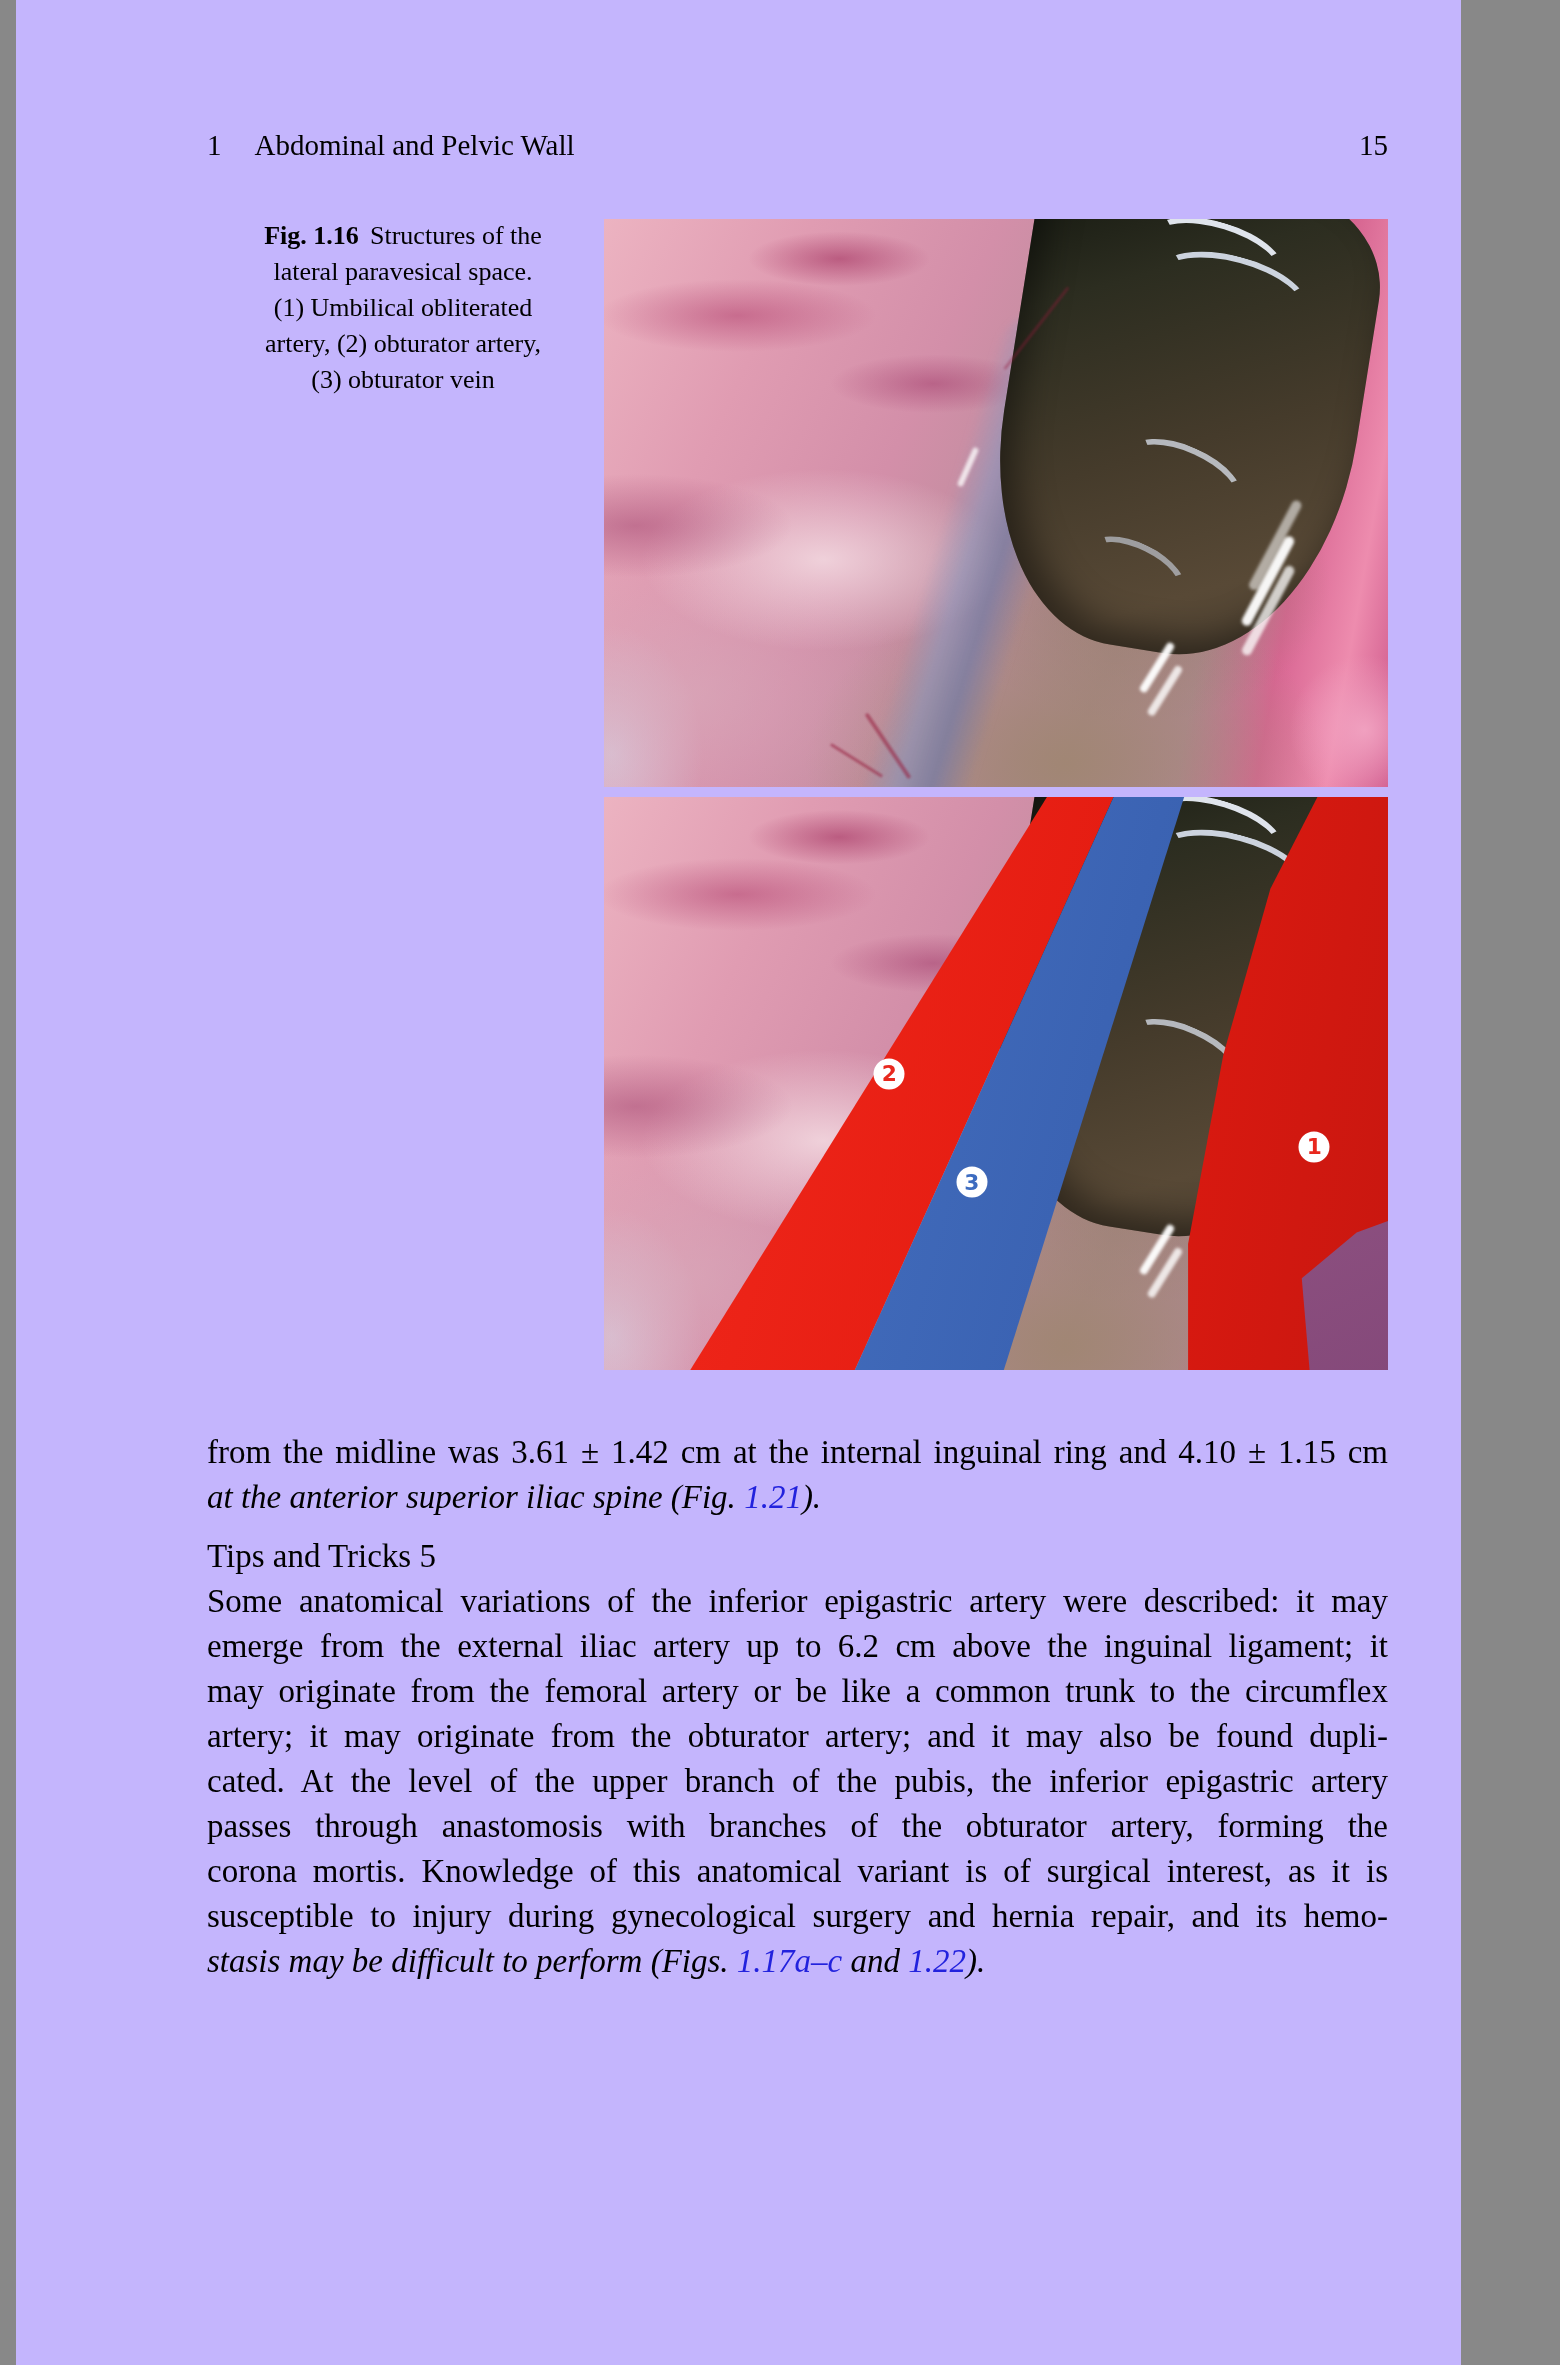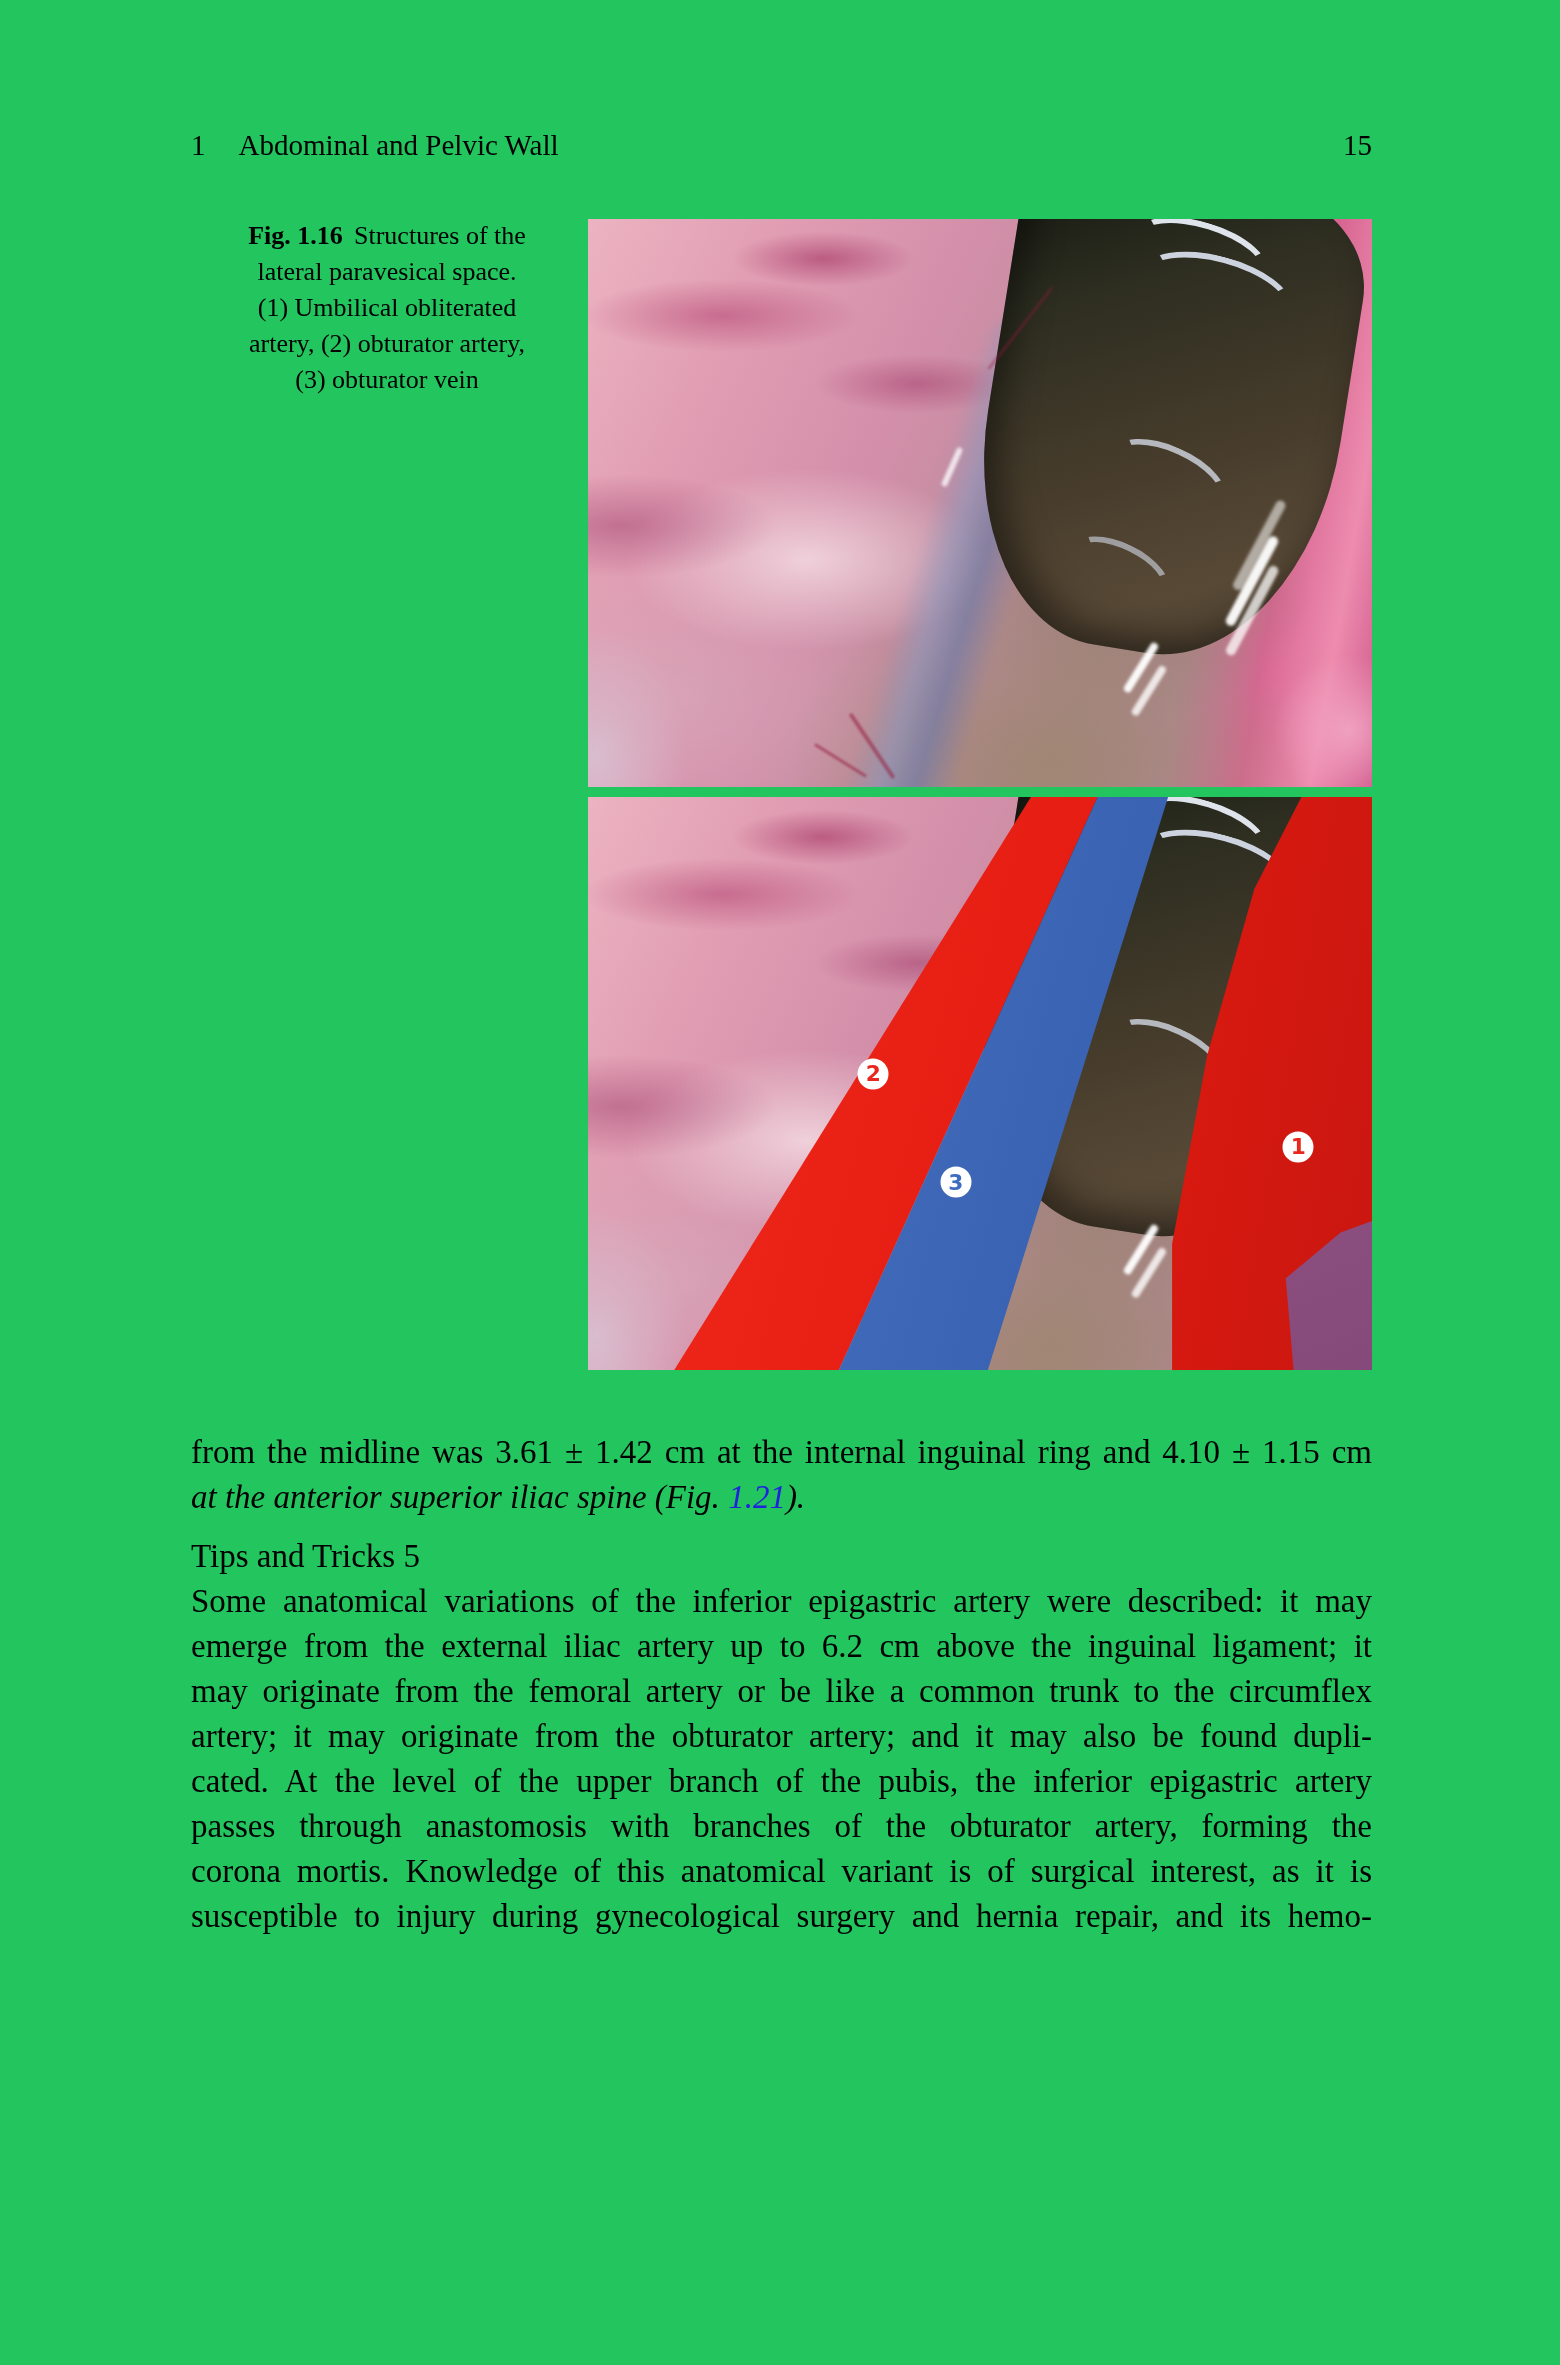--- a/index.html
+++ b/index.html
@@ -1,18 +1,18 @@
 <!DOCTYPE html>
 <html style="font-size:14px"><head>
 <meta charset="utf-8">
 <style>
   html,body { margin:0; padding:0; background:#888; }
   .page {
-    position:relative; width:1560px; height:2366px; background:#22c55e;
-    font-family:"Liberation Serif", serif; color:#000; overflow:hidden;
+    position:relative; width:1445px; height:2366px; background:#c4b5fd;
+    font-family:"Liberation Serif", serif; color:#000; overflow:hidden;margin-left:16px;
   }
 
   
   .running-head {
     position:absolute; left:191px; top:128px; width:1181px;
     display:flex; justify-content:space-between; align-items:baseline;
     font-size:29px; line-height:35px;
   }
   .rh-num { margin-right:33px; }
 
@@ -178,17 +178,20 @@
       <div>
           <div class="tline">Some anatomical variations of the inferior epigastric artery were described: it may</div>
           <div class="tline">emerge from the external iliac artery up to 6.2 cm above the inguinal ligament; it</div>
           <div class="tline">may originate from the femoral artery or be like a common trunk to the circumflex</div>
           <div class="tline">artery; it may originate from the obturator artery; and it may also be found dupli-</div>
           <div class="tline">cated. At the level of the upper branch of the pubis, the inferior epigastric artery</div>
           <div class="tline">passes through anastomosis with branches of the obturator artery, forming the</div>
           <div class="tline">corona mortis. Knowledge of this anatomical variant is of surgical interest, as it is</div>
           <div class="tline">susceptible to injury during gynecological surgery and hernia repair, and its hemo-</div>
         </div>
+      <div class="tline last">
+        <span>stasis may be difficult to perform (Figs. </span><a class="figlink">1.17a–c</a><span> and </span><a class="figlink">1.22</a><span>).</span>
+      </div>
     </div>
   </main>
 
 </div>
 
 
 </body></html>

